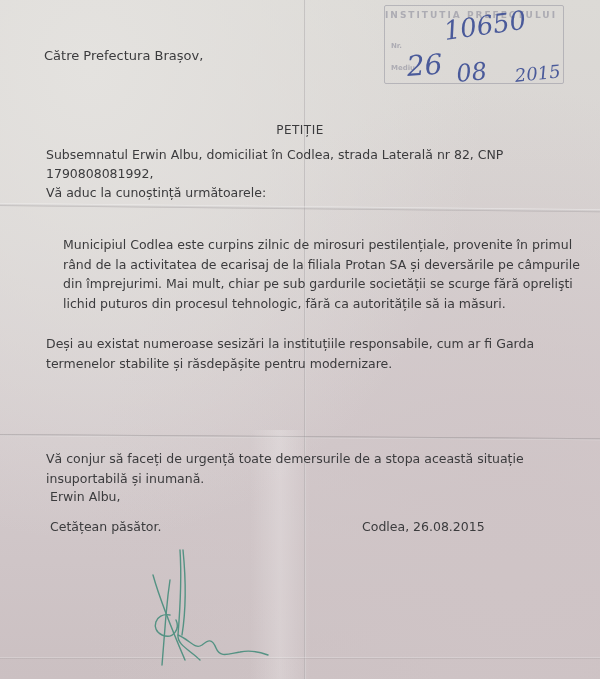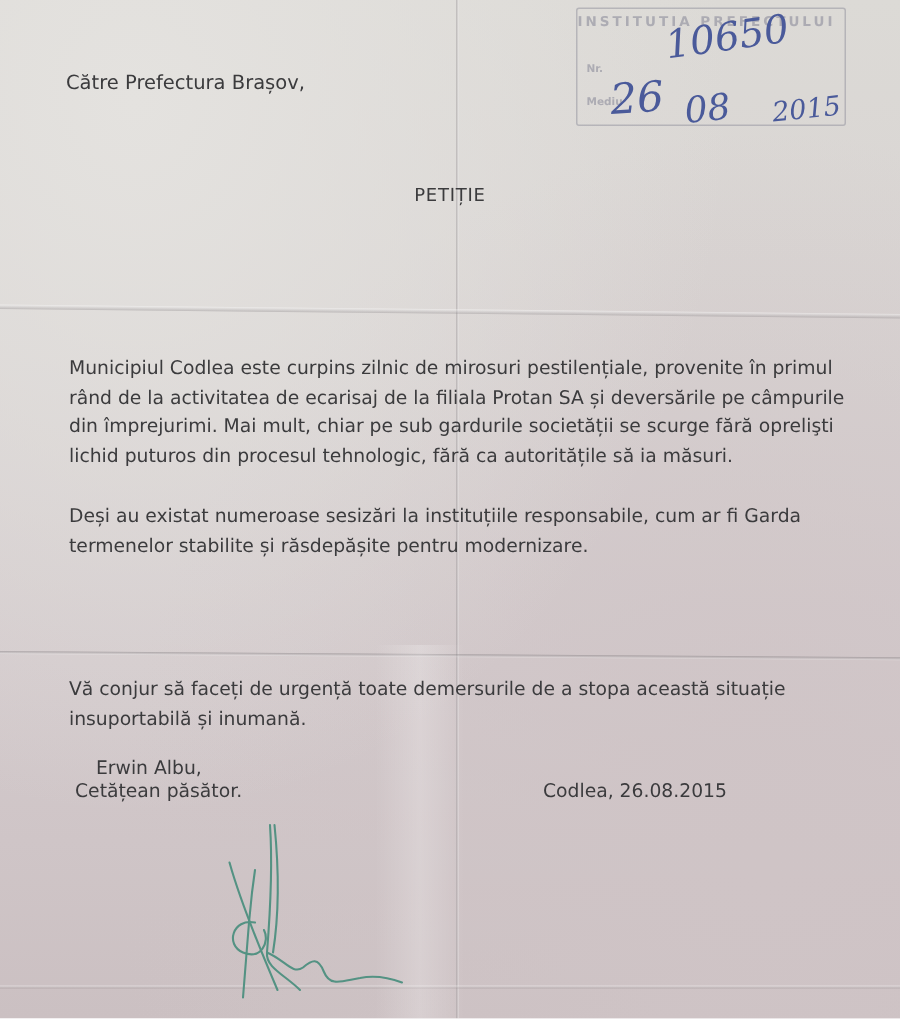--- a/index.html
+++ b/index.html
@@ -35,25 +35,25 @@
     }
     .shade {
       position: absolute; left: 250px; top: 430px; width: 60px; height: 249px;
       background: linear-gradient(90deg, rgba(255,255,255,0), rgba(255,255,255,0.22), rgba(255,255,255,0));
     }
     .text { position: absolute; font-size: 12.5px; line-height: 19px; color: #3b3b3d; white-space: nowrap; }
     .addressee { left: 44px; top: 46px; font-size: 13px; }
     .title { left: 0; width: 600px; top: 121px; text-align: center; font-size: 12px; letter-spacing: 0.5px; }
     .intro { left: 46px; top: 145px; line-height: 19px; }
     .para { left: 46px; line-height: 19.5px; }
-    .p1 { top: 235px; }
+    .p1 { top: 235px; margin-left: 17px; }
     .p2 { top: 334px; }
     .p3 { top: 401px; margin-top: 48px; }
     .line { display: block; }
-    .sig-name { left: 64px; top: 487px; margin-top: 15px; }
+    .sig-name { left: 50px; top: 487px; }
     .sig-role { left: 50px; top: 517px; }
     .place-date { left: 362px; top: 517px; }
 
     .stamp {
       position: absolute; left: 384px; top: 5px; width: 178px; height: 77px;
       border: 1.5px solid rgba(150,150,160,0.55);
       border-radius: 2px;
       color: rgba(140,140,155,0.6);
       font-size: 9px; letter-spacing: 2px; text-align: left; font-weight: bold;
     }
@@ -89,20 +89,25 @@
     <div class="stamp-nr">Nr.</div>
     <div class="stamp-zi">Mediu</div>
   </div>
   <div class="hand h-num">10650</div>
   <div class="hand h-day">26</div>
   <div class="hand h-month">08</div>
   <div class="hand h-year">2015</div>
 
   <div class="text title">PETIȚIE</div>
 
+  <div class="text intro">
+    <span class="line">Subsemnatul Erwin Albu, domiciliat în Codlea, strada Laterală nr 82, CNP</span>
+    <span class="line">1790808081992,</span>
+    <span class="line">Vă aduc la cunoștință următoarele:</span>
+  </div>
 
   <div class="text para p1">
     <span class="line">Municipiul Codlea este curpins zilnic de mirosuri pestilențiale, provenite în primul</span>
     <span class="line">rând de la activitatea de ecarisaj de la filiala Protan SA și deversările  pe câmpurile</span>
     <span class="line">din împrejurimi.  Mai mult, chiar pe sub gardurile societății se scurge fără oprelişti</span>
     <span class="line">lichid puturos din procesul tehnologic, fără ca autoritățile să ia măsuri.</span>
   </div>
 
   <div class="text para p2">
     <span class="line">Deși au existat numeroase sesizări la instituțiile responsabile, cum ar fi Garda</span>

